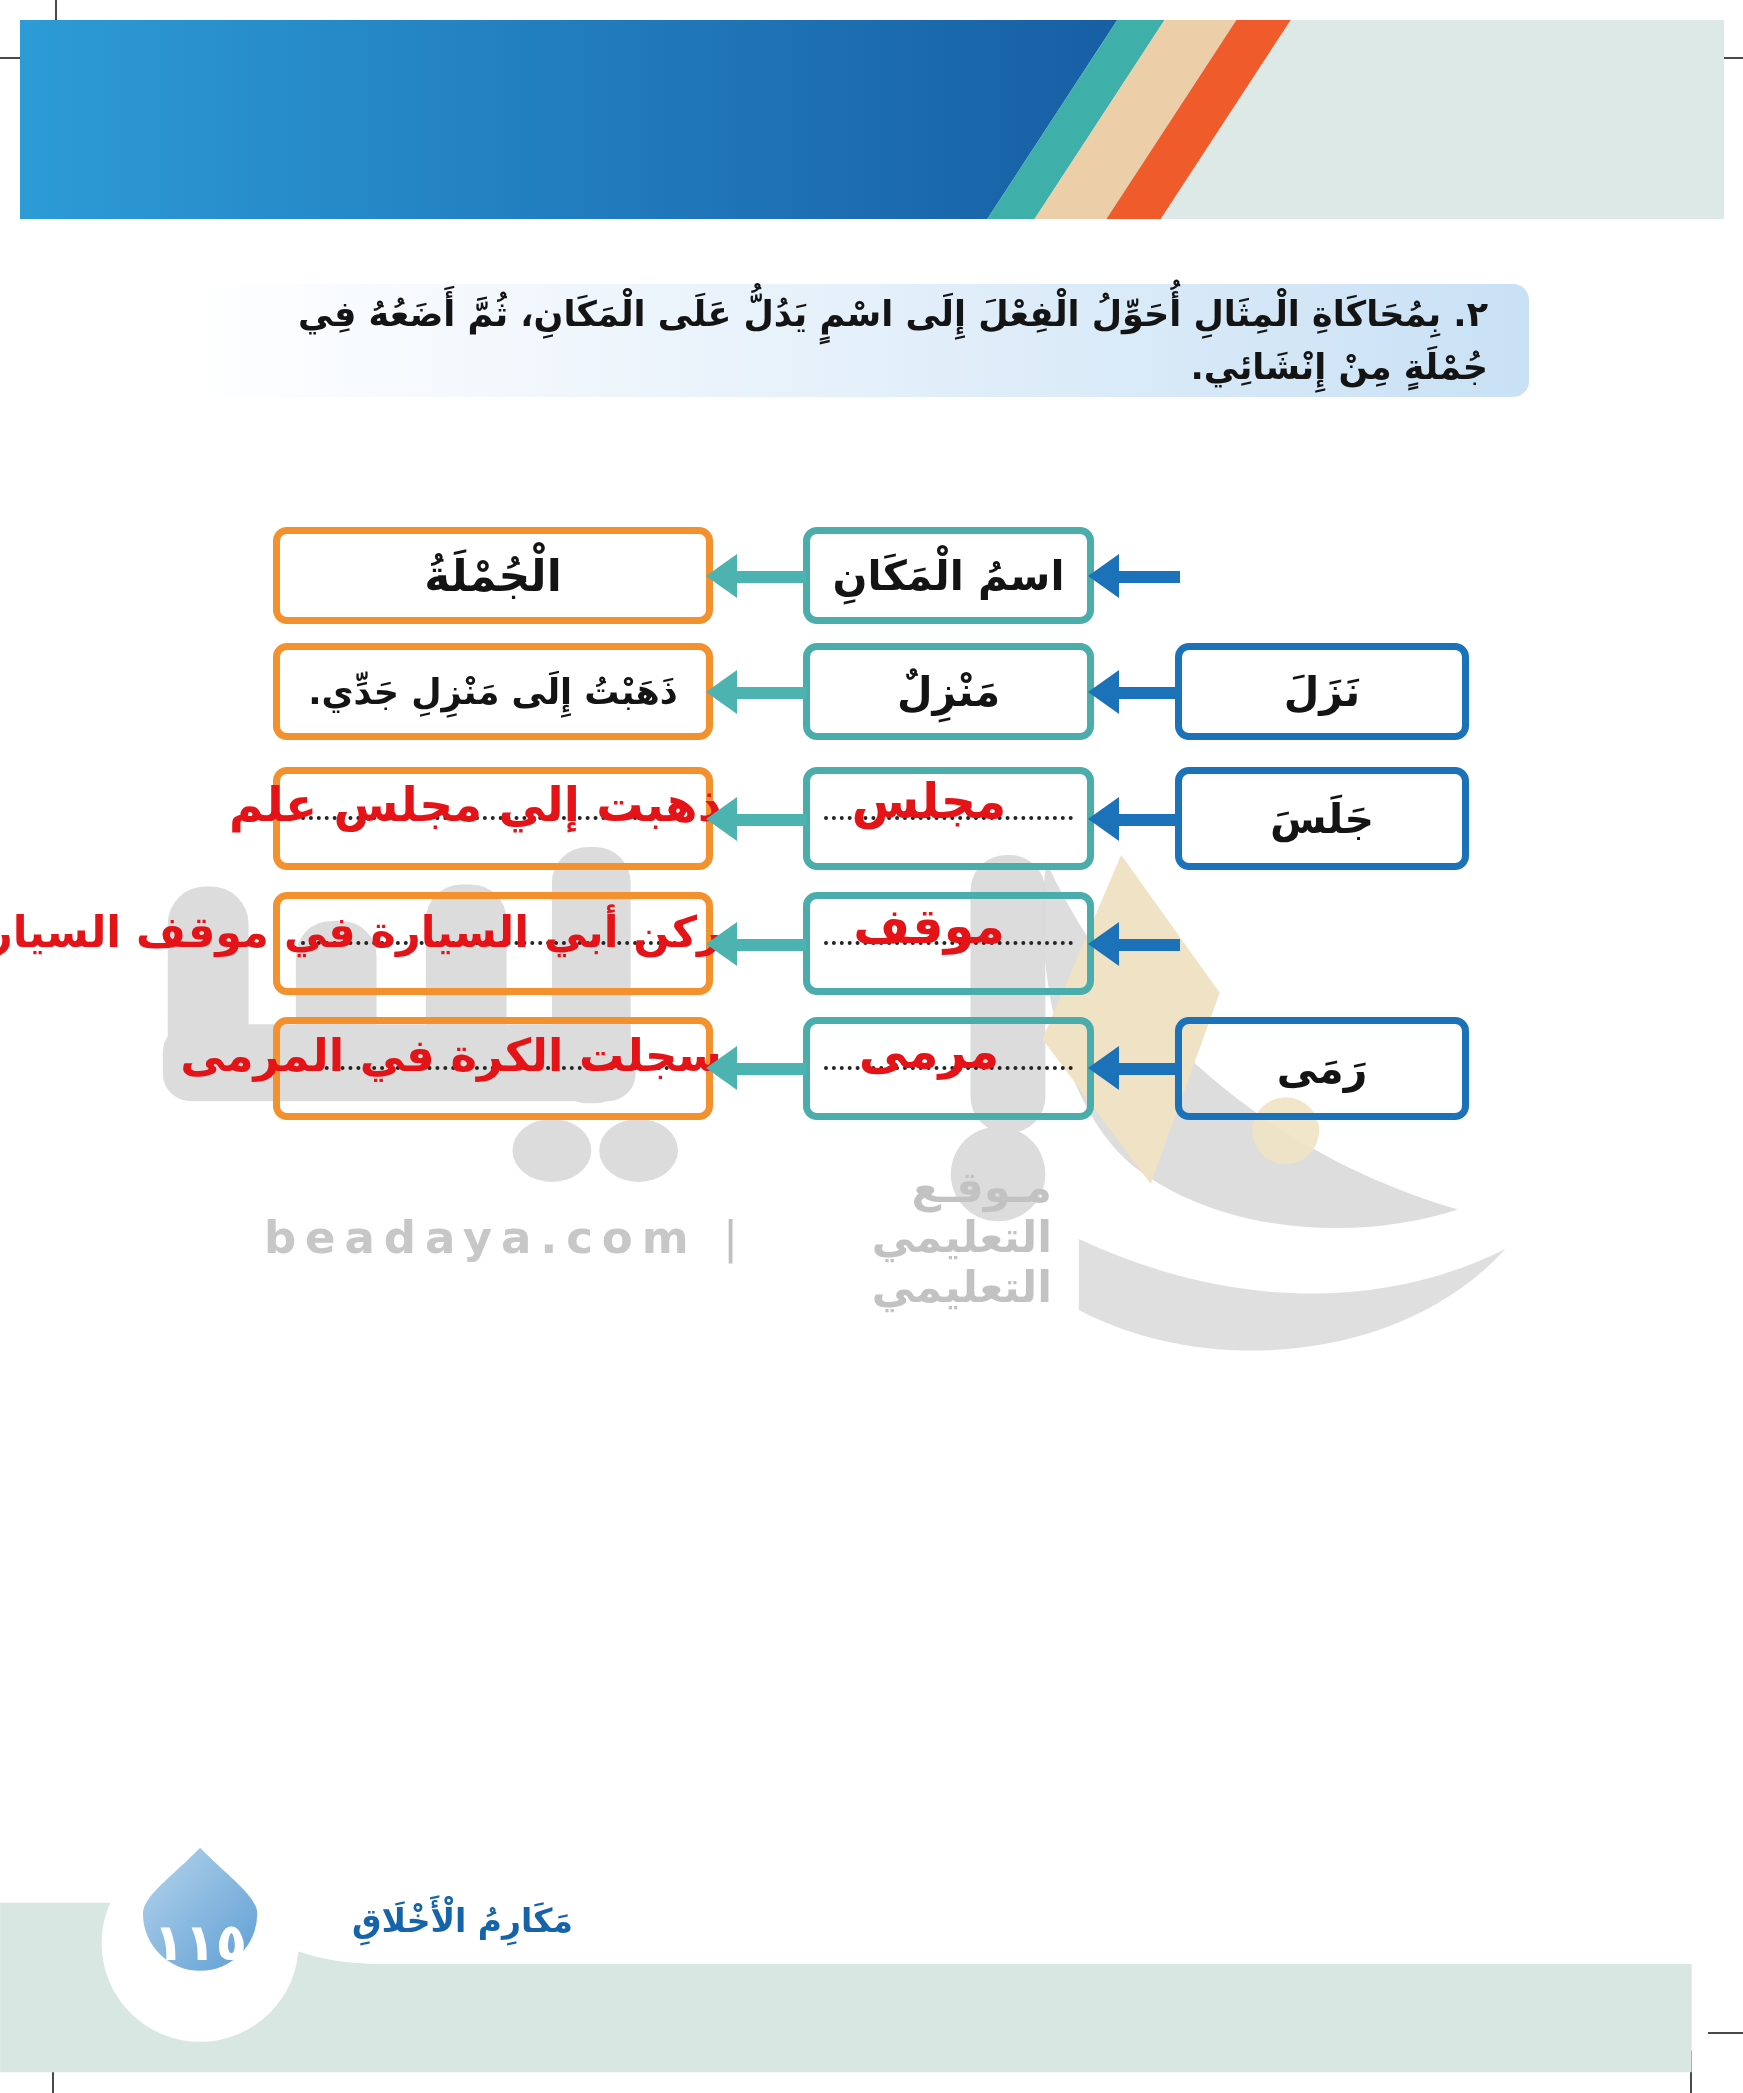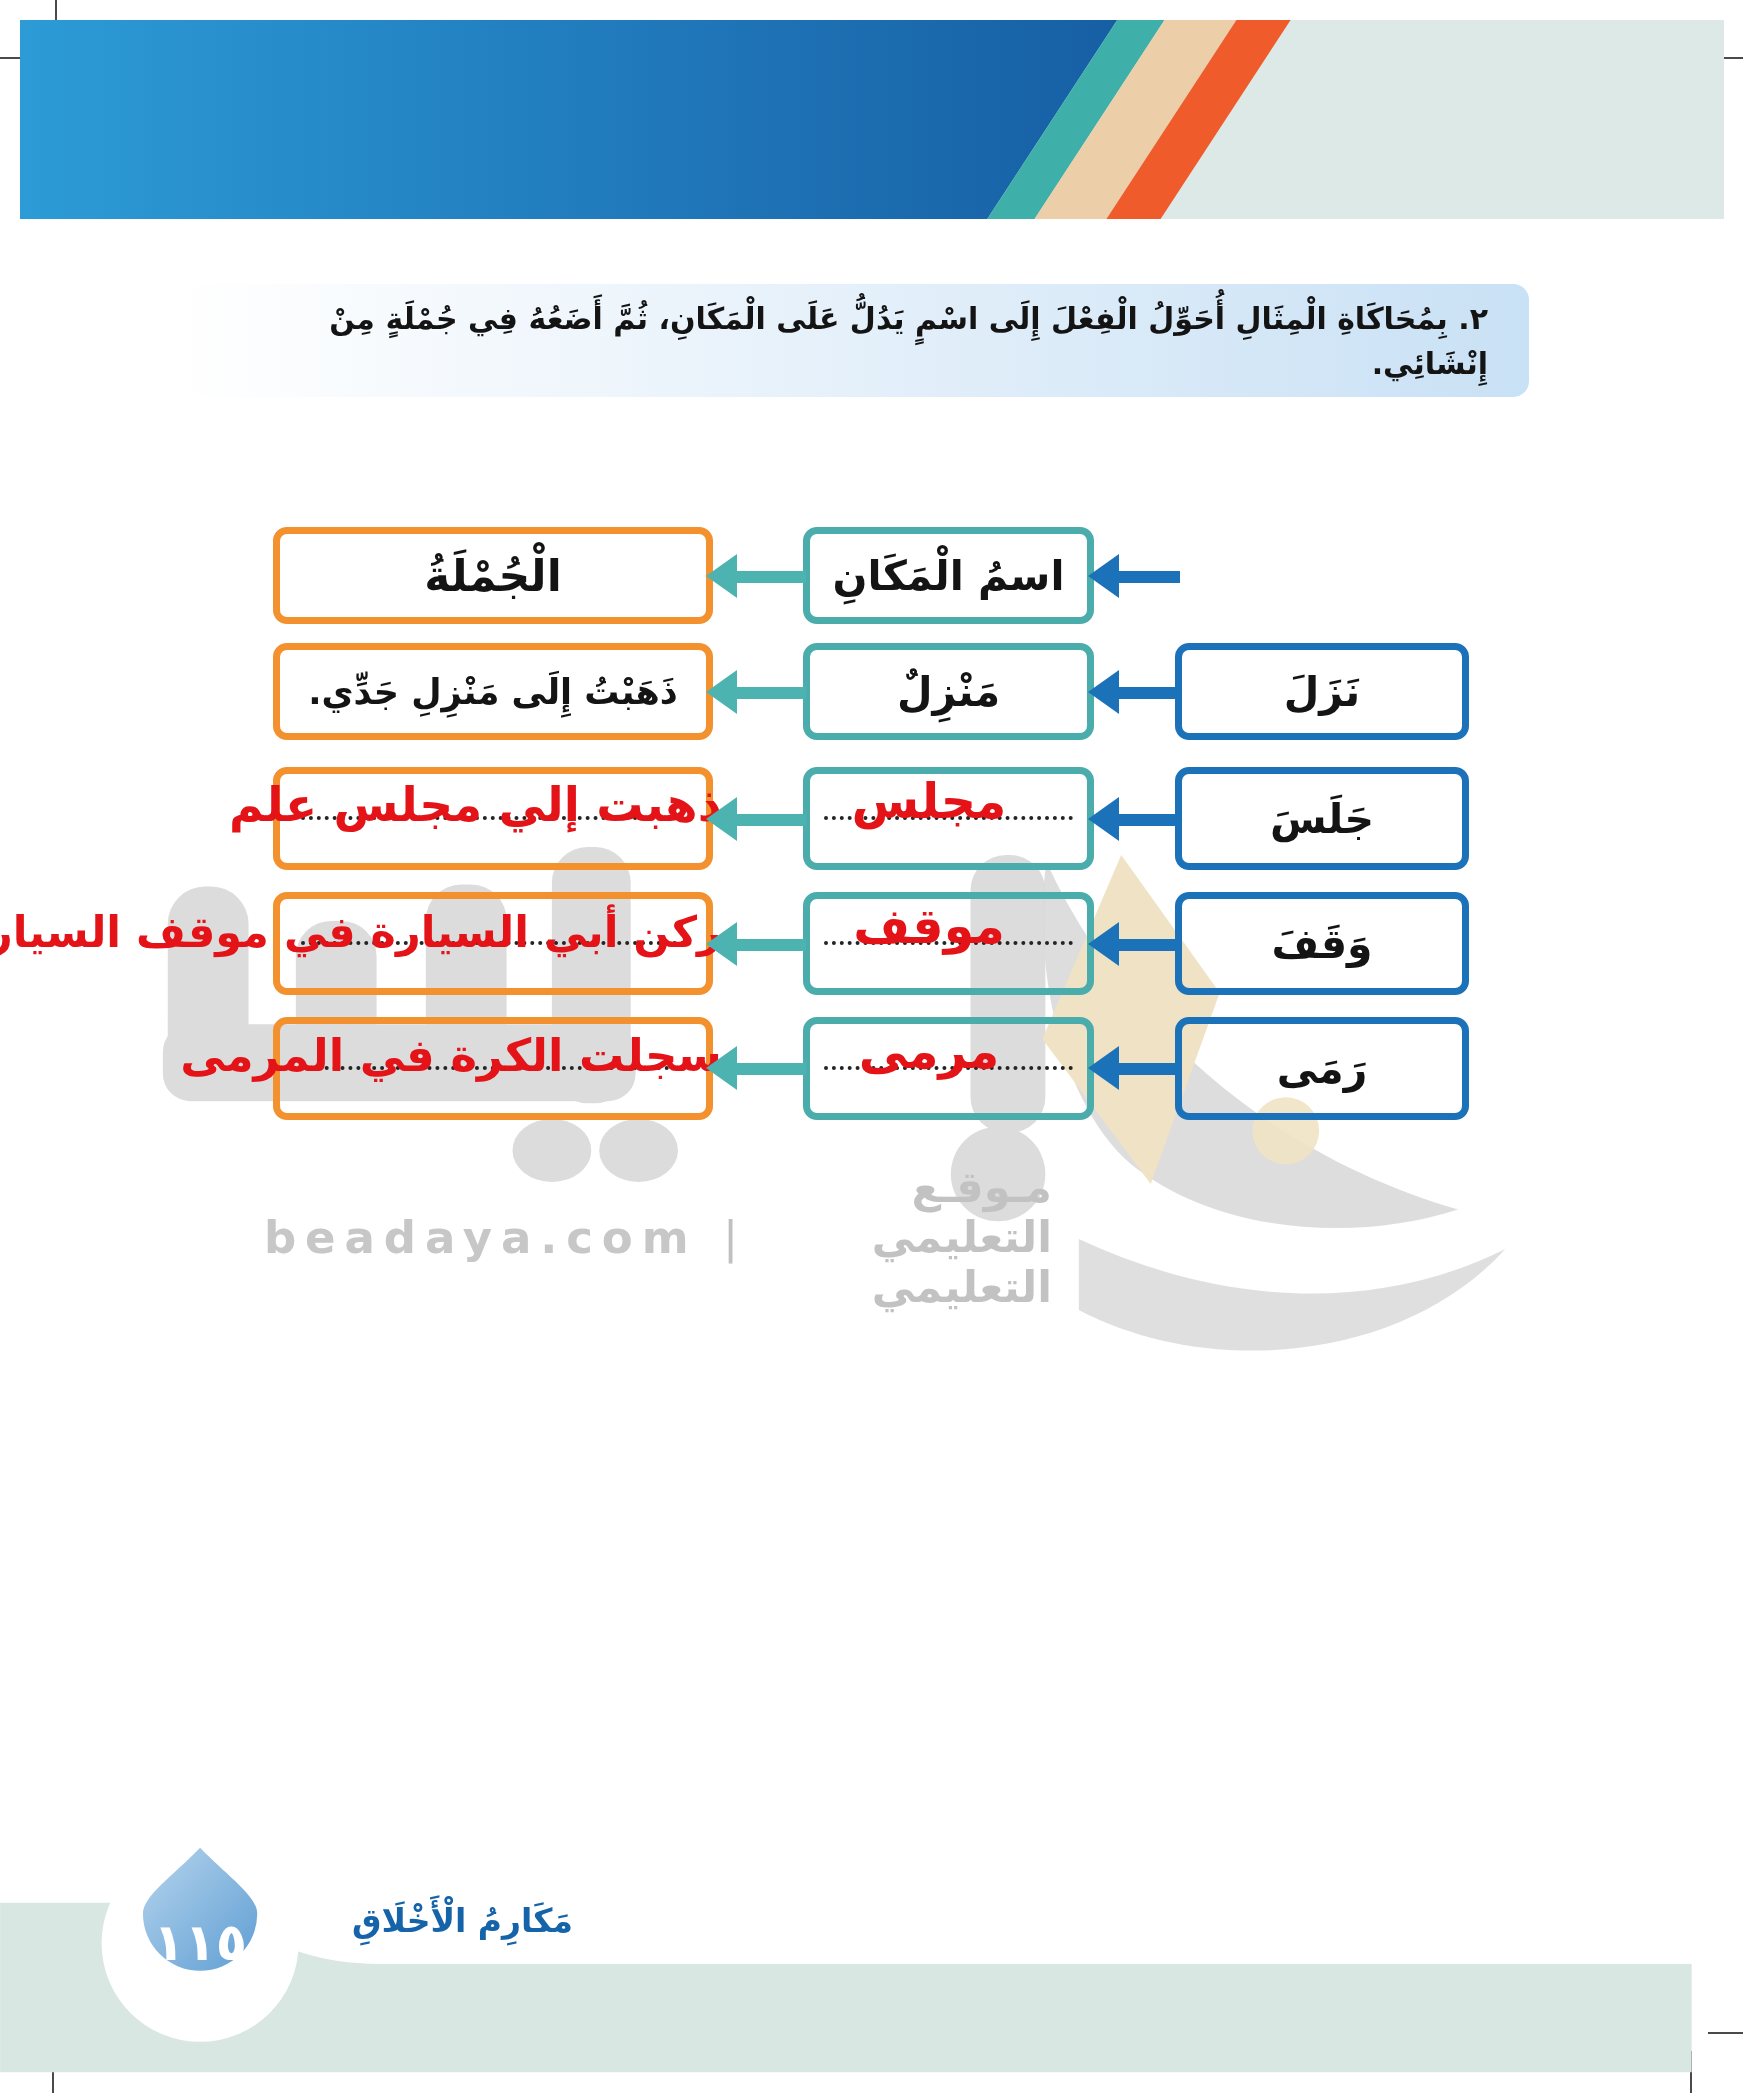--- a/index.html
+++ b/index.html
@@ -6,21 +6,21 @@
   .page{position:relative;width:1744px;height:2093px;background:#ffffff;overflow:hidden;
         font-family:"DejaVu Sans",sans-serif;}
   
   .mark{position:absolute;background:#4a4a4a;}
   
   .header-svg{position:absolute;left:19.7px;top:19.7px;}
   
   .instruction{position:absolute;left:175px;top:284px;width:1354px;height:113px;
      border-radius:15.8px;background:linear-gradient(90deg,#ffffff 0%,#eaf3fb 40%,#c9e1f5 100%);
      display:flex;align-items:center;justify-content:flex-end;direction:rtl;}
-  .instruction .txt{font-size:30px;font-weight:bold;color:#141414;padding:0 41px;line-height:1.5;}
+  .instruction .txt{font-size:35px;font-weight:bold;color:#141414;padding:0 41px;line-height:1.5;}
   
   .wm-svg{position:absolute;left:0;top:0;}
   .wm-caption{position:absolute;left:264px;top:1162px;width:788px;display:flex;align-items:center;
      gap:25.6px;color:#c7c7c7;}
   .wm-caption .lat{font-size:45px;font-weight:bold;letter-spacing:8.9px;}
   .wm-caption .sep{font-size:45px;color:#c0c0c0;}
   .wm-caption .arb{font-size:43px;font-weight:bold;direction:rtl;color:#c2c2c2;}
   
   .box{position:absolute;border-radius:14px;background:transparent;}
   .b-blue{border:7.9px solid #1b72b8;}
@@ -150,23 +150,20 @@
   </div>
   <div class="arrow a-blue" style="left:1088px;top:797px;width:92px;">
       <div class="shaft"></div>
       <div class="head"></div>
     </div>
   <div class="arrow a-teal" style="left:706px;top:797px;width:100px;">
       <div class="shaft"></div>
       <div class="head"></div>
     </div>
 
-  <div class="box b-blue" style="left:1175px;top:892px;width:280px;height:89px;">
-    <div class="cell print f-verb">وَقَفَ</div>
-  </div>
   <div class="box b-teal" style="left:803px;top:892px;width:277px;height:89px;">
     <div class="dots"></div>
     <div class="ans">موقف</div>
   </div>
   <div class="box b-orange" style="left:273px;top:892px;width:426px;height:89px;">
     <div class="dots"></div>
     <div class="ansS">ركن أبي السيارة في موقف السيارات</div>
   </div>
   <div class="arrow a-blue" style="left:1088px;top:922px;width:92px;">
       <div class="shaft"></div>

